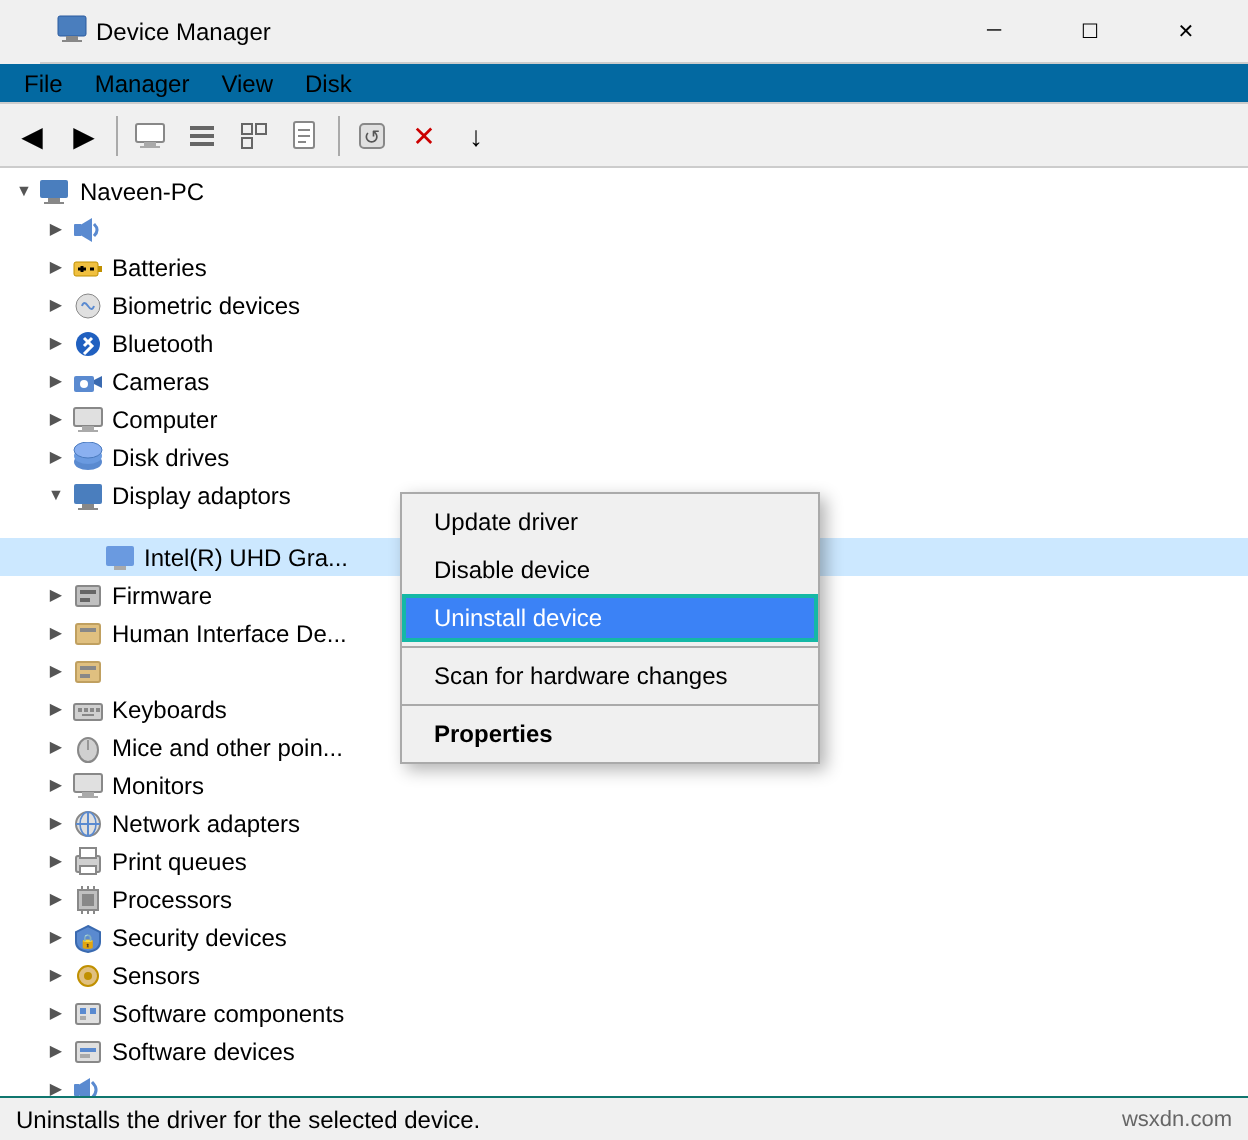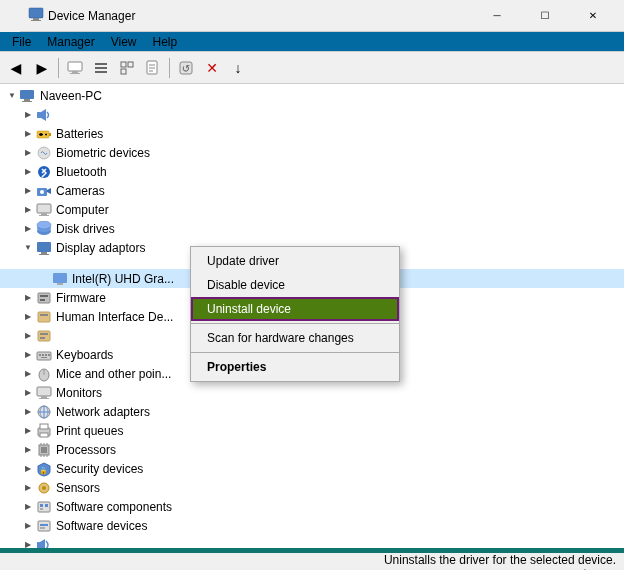--- a/index.html
+++ b/index.html
@@ -128,59 +128,58 @@
       display: inline-flex;
       align-items: center;
       justify-content: center;
     }
     .tree-label { font-size: 12px; color: #000; }
 
     
     .context-menu {
       position: absolute;
       top: 162px;
-      left: 190px;
+      left: 200px;
       width: 210px;
       background: #f0f0f0;
       border: 1px solid #aaa;
       box-shadow: 3px 3px 8px rgba(0,0,0,0.3);
       z-index: 100;
       padding: 2px 0;
     }
     .context-menu-item {
       display: flex;
       align-items: center;
       padding: 5px 16px;
       cursor: pointer;
       font-size: 12px;
       color: #000;
     }
     .context-menu-item.highlighted {
-      background: #4d7c0f;
+      background: #3b82f6;
       color: #fff;
-      border: 2px solid #701a75;
+      border: 2px solid #14b8a6;
       padding: 3px 14px;
     }
     .context-menu-item.bold { font-weight: bold; }
     .context-menu-separator {
       height: 1px;
       background: #aaa;
       margin: 2px 0;
     }
 
     
     .status-bar {
       height: 22px;
       background: #f0f0f0;
-      border-top: 5px solid #0f766e;
-      display: flex;
-      align-items: flex-end;
+      border-top: 1px solid #0f766e;
+      display: flex;
+      align-items: center;
       padding: 0 8px;
       font-size: 12px;
-      flex-direction: column;
     }
     .status-bar-right {
       margin-left: auto;
       font-size: 11px;
       color: #666;
     }
   </style>
 </head>
 <body>
 
@@ -198,21 +197,21 @@
     <button class="title-bar-btn">─</button>
     <button class="title-bar-btn">☐</button>
     <button class="title-bar-btn close">✕</button>
   </div>
 </div>
 
 <div class="menu-bar">
   <span class="menu-item">File</span>
   <span class="menu-item">Manager</span>
   <span class="menu-item">View</span>
-  <span class="menu-item">Help</span>
+  <span class="menu-item">Disk</span>
 </div>
 
 <div class="toolbar">
   <button class="toolbar-btn">◀</button>
   <button class="toolbar-btn">▶</button>
   <div class="toolbar-separator"></div>
 
   <button class="toolbar-btn">
     <svg width="16" height="16" viewBox="0 0 16 16">
       <rect x="1" y="2" width="14" height="9" rx="1" fill="#fff" stroke="#888" stroke-width="1"></rect>

